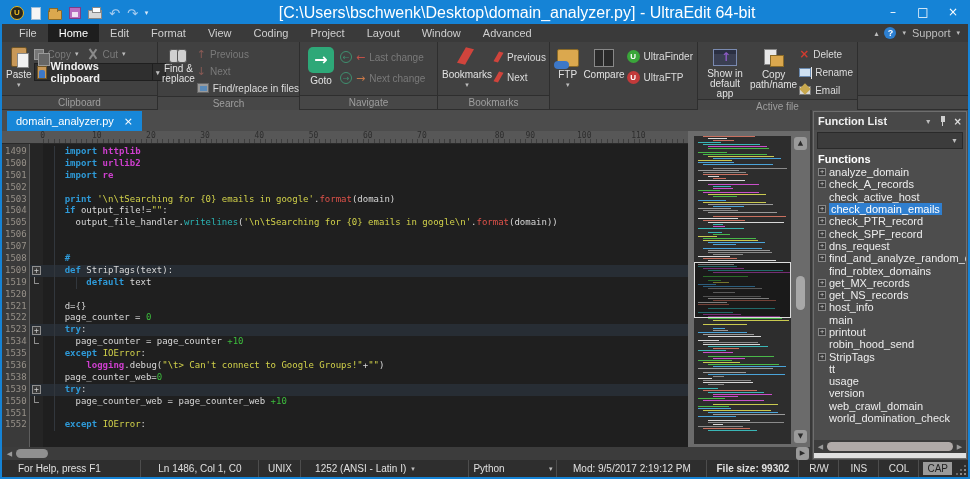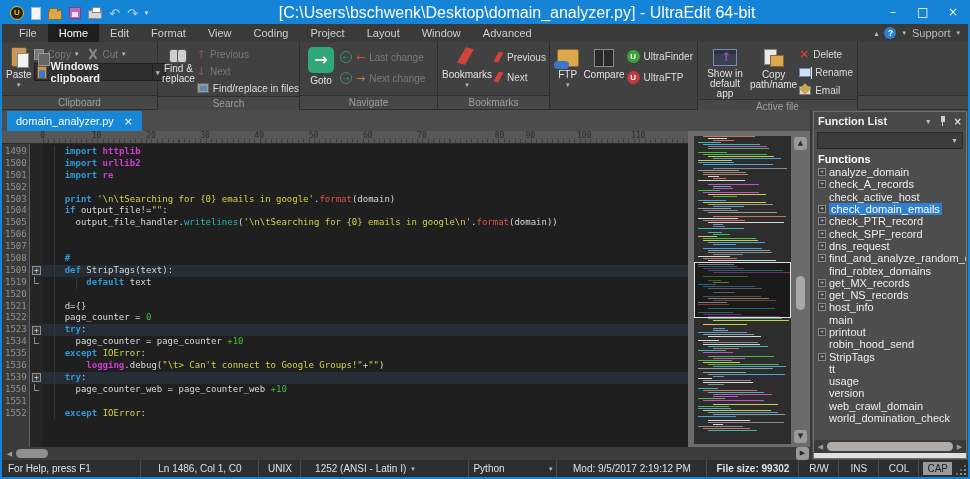--- a/index.html
+++ b/index.html
@@ -160,21 +160,21 @@
   .fl-plus{width:8px;height:8px;border:1px solid #8a8a8a;background:#3a3a3a;color:#cfcfcf;font-size:7px;line-height:6px;text-align:center;margin-right:3px;flex:0 0 auto;font-family:"DejaVu Sans Mono",monospace;}
   .fl-sp{width:11px;flex:0 0 auto;}
   .fl-label.selected{background:var(--selection-blue,#2f7fd0);color:#fff;padding:0 2px;}
   .panel-hscroll{height:13px;background:#3c3c3c;display:flex;align-items:center;padding:0 1px;gap:1px;flex:0 0 auto;}
   .ph-btn{width:11px;color:#9a9a9a;font-size:7px;text-align:center;font-family:"DejaVu Sans",sans-serif;}
   .ph-thumb{flex:1;height:9px;background:#b0aaa8;border-radius:5px;}
   .panel-strip{height:5px;background:#e0e0e0;flex:0 0 auto;}
   
   .statusbar{height:17px;background:#2e2e2e;display:flex;align-items:stretch;color:#e0e0e0;font-size:10px;flex:0 0 auto;}
   .sseg{display:flex;align-items:center;justify-content:center;border-left:1px solid #4d4d4d;padding:0 4px;white-space:nowrap;}
-  .sseg:first-child{border-left:none;justify-content:flex-start;padding-left:6px;}
+  .sseg:first-child{border-left:none;justify-content:flex-start;padding-left:6px;margin-left:10px;}
   .sseg .dd{margin-left:5px;}
   .s-help{flex:1;}
   .s-pos{width:118px;}
   .s-unix{width:42px;}
   .s-enc{width:128px;}
   .s-lang{width:88px;justify-content:flex-start;margin-left:40px;}
   .s-mod{width:150px;}
   .s-size{width:92px;font-weight:bold;}
   .s-tog{width:40px;}
   .s-cap .chip{background:#9a9a9a;color:#1f1f1f;padding:0 4px;line-height:13px;}
@@ -564,20 +564,28 @@
               </div>
               <div class="code-row">
                 <div class="gutter-num">1536</div>
                 <div class="band">
                   <div class="fold-cell"></div>
                   <span class="guide" style="left: 24px;"></span>
                   <span class="code-text"><span class="tok-p">        </span><span class="tok-m">logging</span><span class="tok-p">.debug(</span><span class="tok-s">"\t&gt; Can't connect to Google Groups!"</span><span class="tok-p">+</span><span class="tok-s">""</span><span class="tok-p">)</span></span>
                 </div>
               </div>
               <div class="code-row">
+                <div class="gutter-num">1538</div>
+                <div class="band">
+                  <div class="fold-cell"></div>
+                  <span class="guide" style="left: 24px;"></span>
+                  <span class="code-text"><span class="tok-p">    page_counter_web=</span><span class="tok-n2">0</span></span>
+                </div>
+              </div>
+              <div class="code-row">
                 <div class="gutter-num">1539</div>
                 <div class="band hl">
                   <div class="fold-cell">
                     <span class="fold-plus">+</span>
                   </div>
                   <span class="guide" style="left: 24px;"></span>
                   <span class="code-text"><span class="tok-p">    </span><span class="tok-k">try</span><span class="tok-p">:</span></span>
                 </div>
               </div>
               <div class="code-row">

